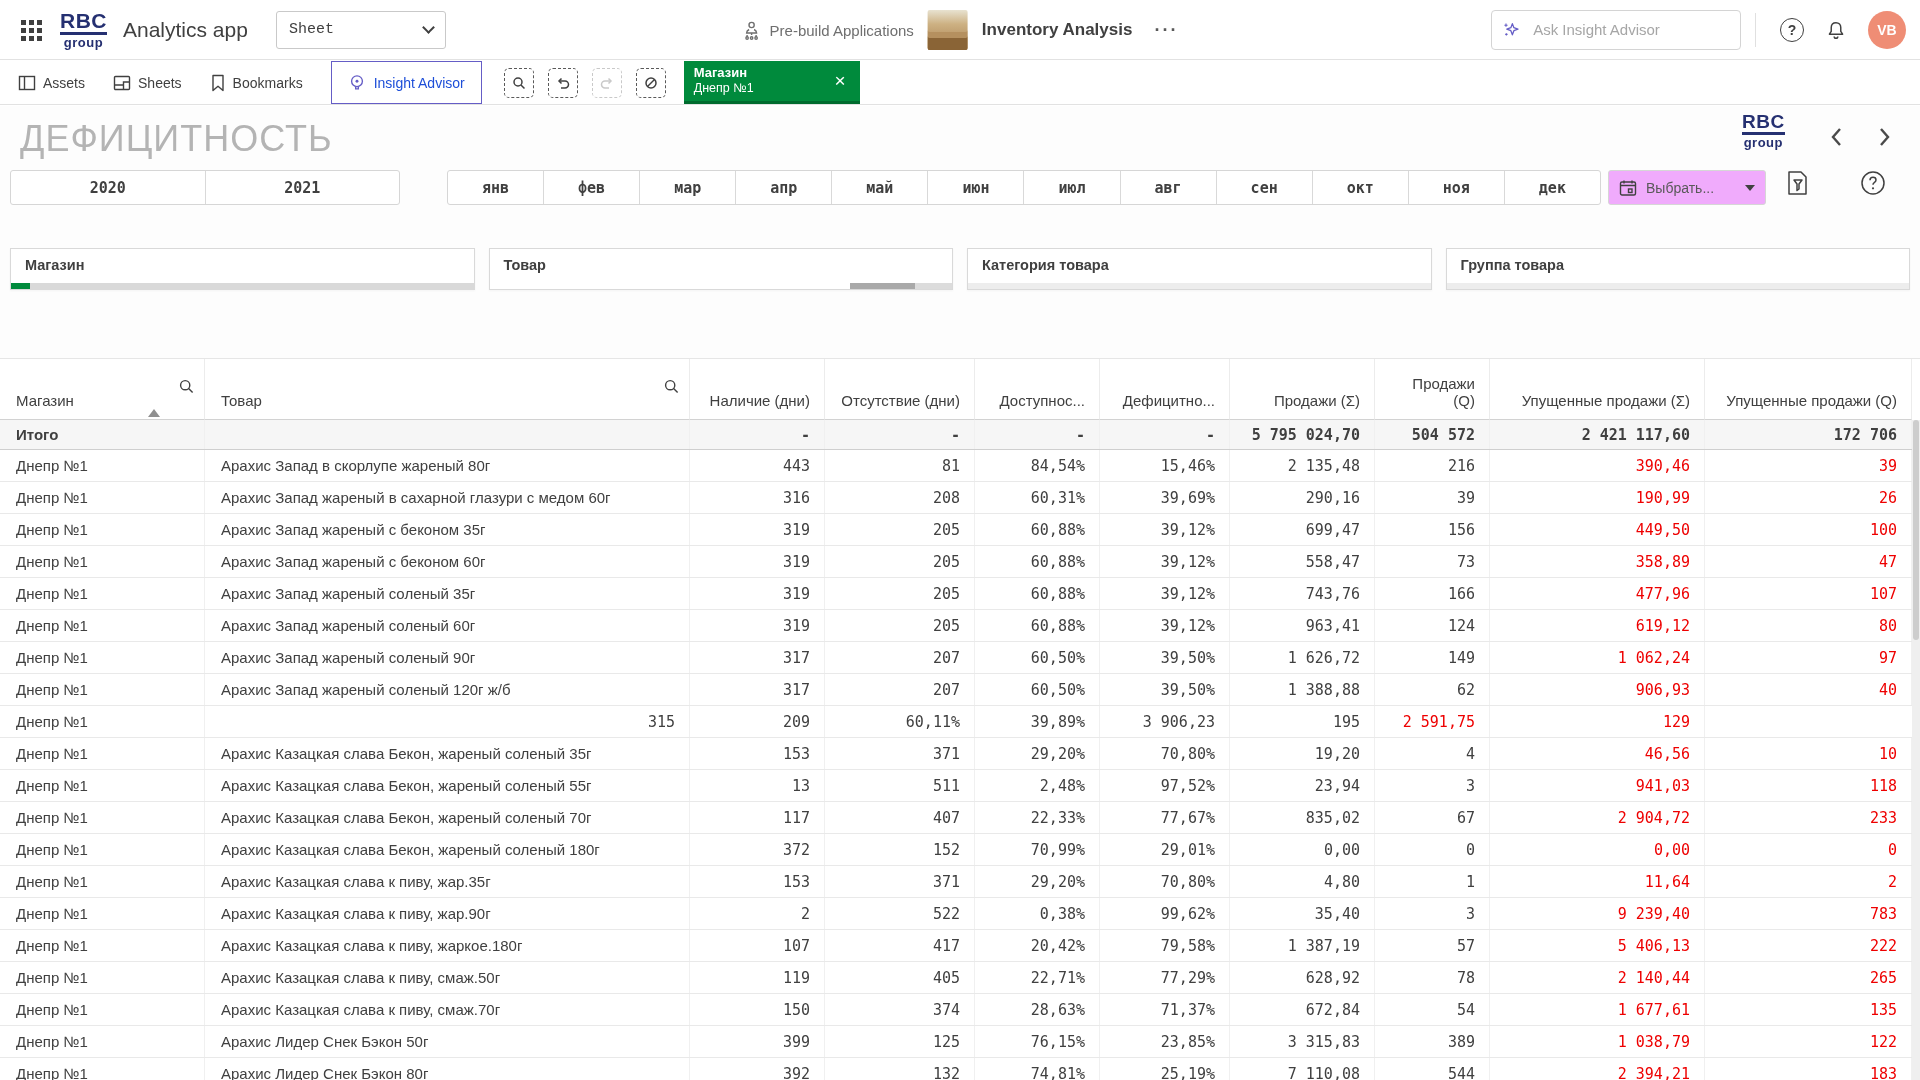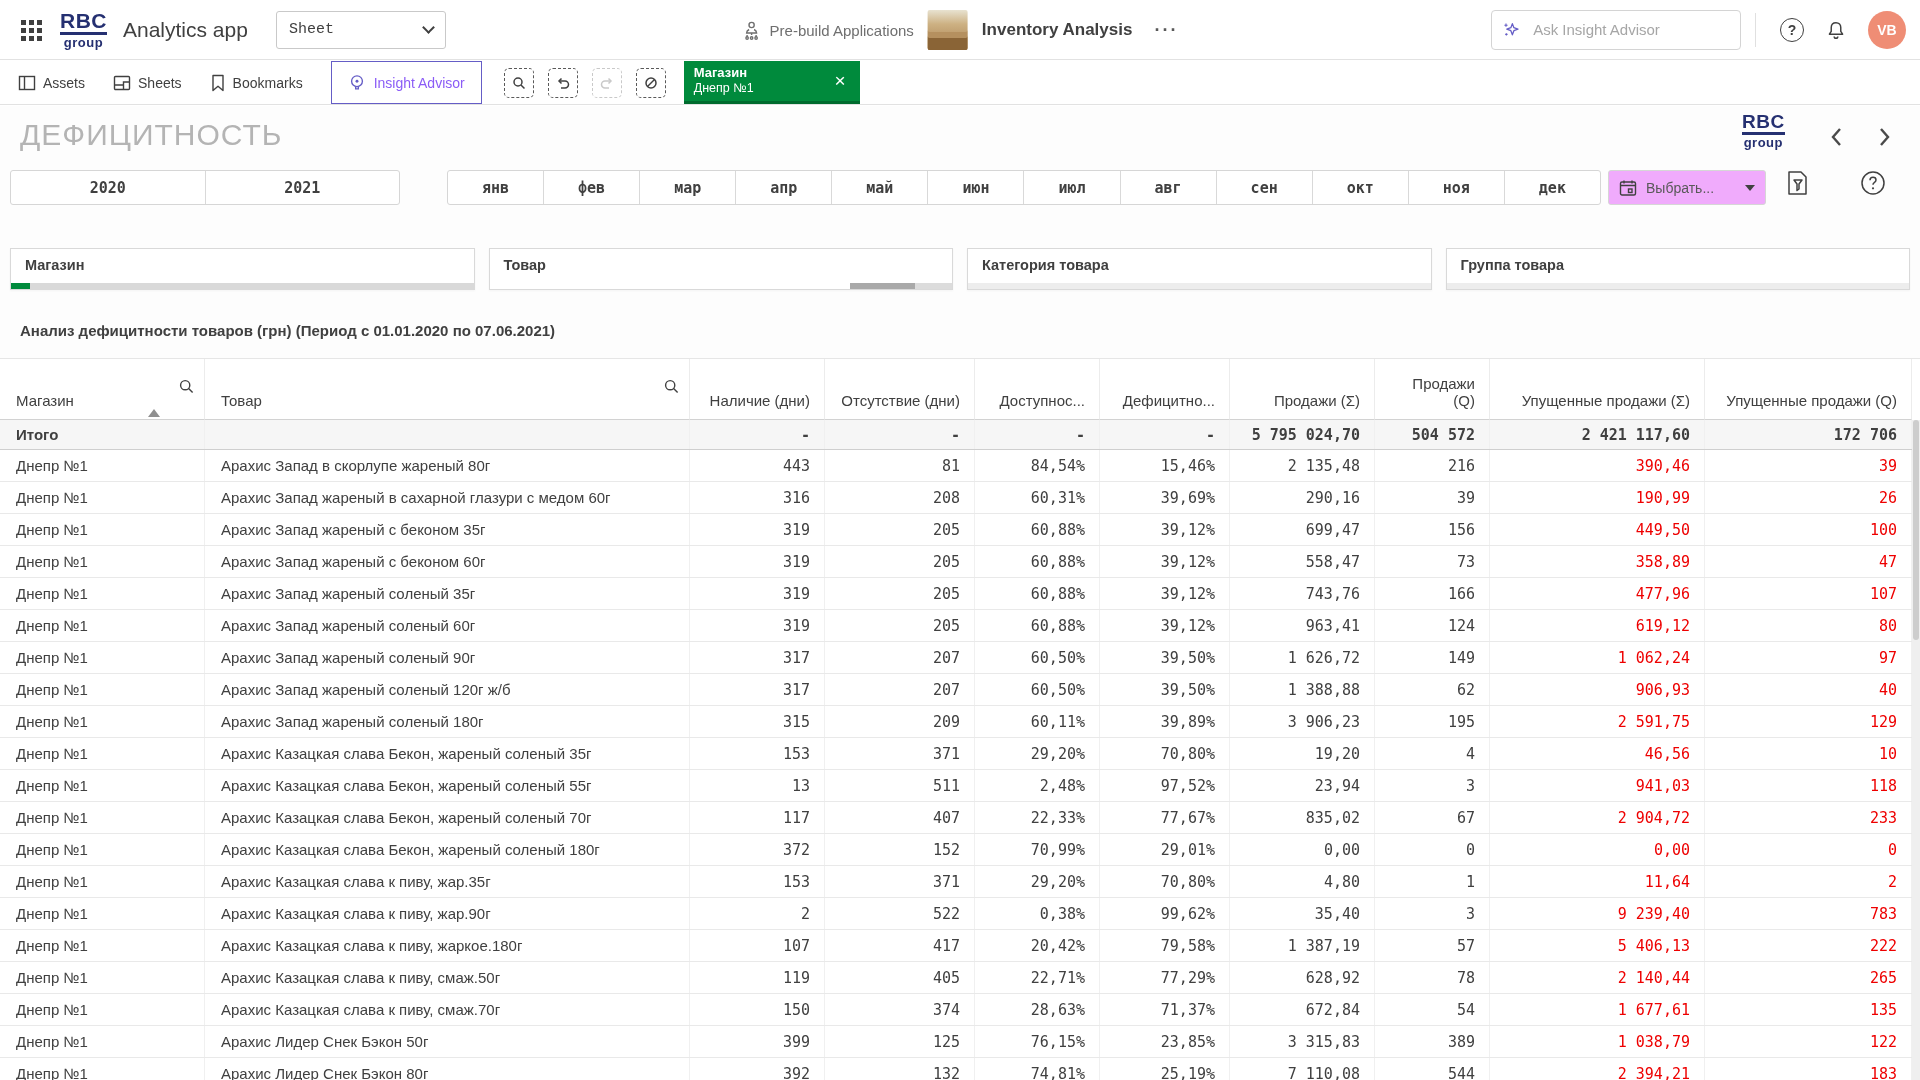--- a/index.html
+++ b/index.html
@@ -40,36 +40,36 @@
   .help-circle{width:24px;height:24px;border:1.7px solid #404040;border-radius:50%;display:flex;
     align-items:center;justify-content:center;font-size:14px;font-weight:bold;color:#404040;}
   .avatar{width:38px;height:38px;border-radius:50%;display:flex;align-items:center;justify-content:center;
     color:#fff;font-size:14px;font-weight:bold;margin-left:10px;cursor:pointer;}
 
   
   .toolbar{position:absolute;left:0;top:61px;width:1920px;height:44px;background:#fff;
     border-bottom:1px solid #e2e2e2;display:flex;align-items:stretch;}
   .tb-tab{display:flex;align-items:center;gap:7px;font-size:14px;color:#404040;padding:0 14px;cursor:pointer;}
   .ia-btn{display:flex;align-items:center;gap:8px;font-size:14px;padding:0 16px;margin-left:14px;
-    border:1px solid #655dc6;color:#8b5cf6;cursor:pointer;background:#fff;}
+    border:1px solid #655dc6;color:#1d4ed8;cursor:pointer;background:#fff;}
   .sel-icons{display:flex;align-items:center;gap:14px;margin-left:22px;}
   .dash-btn{width:30px;height:30px;border:1.6px dashed #595959;border-radius:5px;display:flex;
     align-items:center;justify-content:center;cursor:pointer;}
   .dash-btn.disabled{border-color:#c9c9c9;cursor:default;}
   .chip{margin-left:18px;width:176px;display:flex;flex-direction:column;cursor:pointer;position:relative;}
   .chip-main{flex:1;display:flex;align-items:center;padding:4px 10px;color:#fff;}
   .chip-texts{flex:1;line-height:1.25;}
   .chip-field{font-size:13px;font-weight:bold;}
   .chip-value{font-size:12.5px;}
   .chip-x{font-size:19px;color:#fff;padding:0 4px;}
   .chip-strip{height:5px;width:100%;}
 
   
   .sheet-area{position:absolute;left:0;top:106px;width:1920px;height:974px;background:#fdfdfd;}
-  .sheet-title{position:absolute;left:20px;top:12px;font-size:30px;letter-spacing:1px;color:#b4b4b4;}
+  .sheet-title{position:absolute;left:20px;top:12px;font-size:36px;letter-spacing:1px;color:#b4b4b4;}
   .sheet-logo{position:absolute;left:1742px;top:6px;}
   .nav-arrows{position:absolute;left:1825px;top:20px;display:flex;gap:26px;}
   .arrow-btn{cursor:pointer;display:flex;align-items:center;justify-content:center;width:22px;height:22px;}
 
   
   .seg-group{position:absolute;top:64px;height:35px;background:#fff;border:1px solid #d6d6d6;
     border-radius:3px;display:flex;}
   .seg{flex:1;display:flex;align-items:center;justify-content:center;
     font-family:"DejaVu Sans Mono",monospace;font-size:15px;font-weight:bold;color:#404040;cursor:pointer;}
   .seg + .seg{border-left:1px solid #d9d9d9;}
@@ -339,21 +339,20 @@
         </div>
       </div>
       <div class="listbox">
         <div class="lb-label">Группа товара</div>
         <div class="lb-bar">
           <div class="lb-seg" style="width: 100%; background: rgb(237, 237, 237);"></div>
         </div>
       </div>
     </div>
 
-  <div class="tbl-title">Анализ дефицитности товаров (грн) (Период с 01.01.2020 по 07.06.2021)</div>
 
   <div class="table-wrap">
     <div class="thead" style="grid-template-columns: 205px 485px 135px 150px 125px 130px 145px 115px 215px 207px;">
         <div class="hcell l">
           <div class="hlabel">Магазин</div>
           <div class="sort-asc"></div>
           <div class="hsearch">
             <svg width="15" height="15" viewBox="0 0 15 15" fill="none" stroke="#404040" stroke-width="1.4">
               <circle cx="6.2" cy="6.2" r="4.6"></circle>
               <path d="M9.6 9.6l4 4"></path>
@@ -498,21 +497,20 @@
           <div class="tcell r">207</div>
           <div class="tcell r">60,50%</div>
           <div class="tcell r">39,50%</div>
           <div class="tcell r">1 388,88</div>
           <div class="tcell r">62</div>
           <div class="tcell r red">906,93</div>
           <div class="tcell r red">40</div>
         </div>
         <div class="trow" style="grid-template-columns: 205px 485px 135px 150px 125px 130px 145px 115px 215px 207px;">
           <div class="tcell l">Днепр №1</div>
-          <div class="tcell l">Арахис Запад жареный соленый 180г</div>
           <div class="tcell r">315</div>
           <div class="tcell r">209</div>
           <div class="tcell r">60,11%</div>
           <div class="tcell r">39,89%</div>
           <div class="tcell r">3 906,23</div>
           <div class="tcell r">195</div>
           <div class="tcell r red">2 591,75</div>
           <div class="tcell r red">129</div>
         </div>
         <div class="trow" style="grid-template-columns: 205px 485px 135px 150px 125px 130px 145px 115px 215px 207px;">

